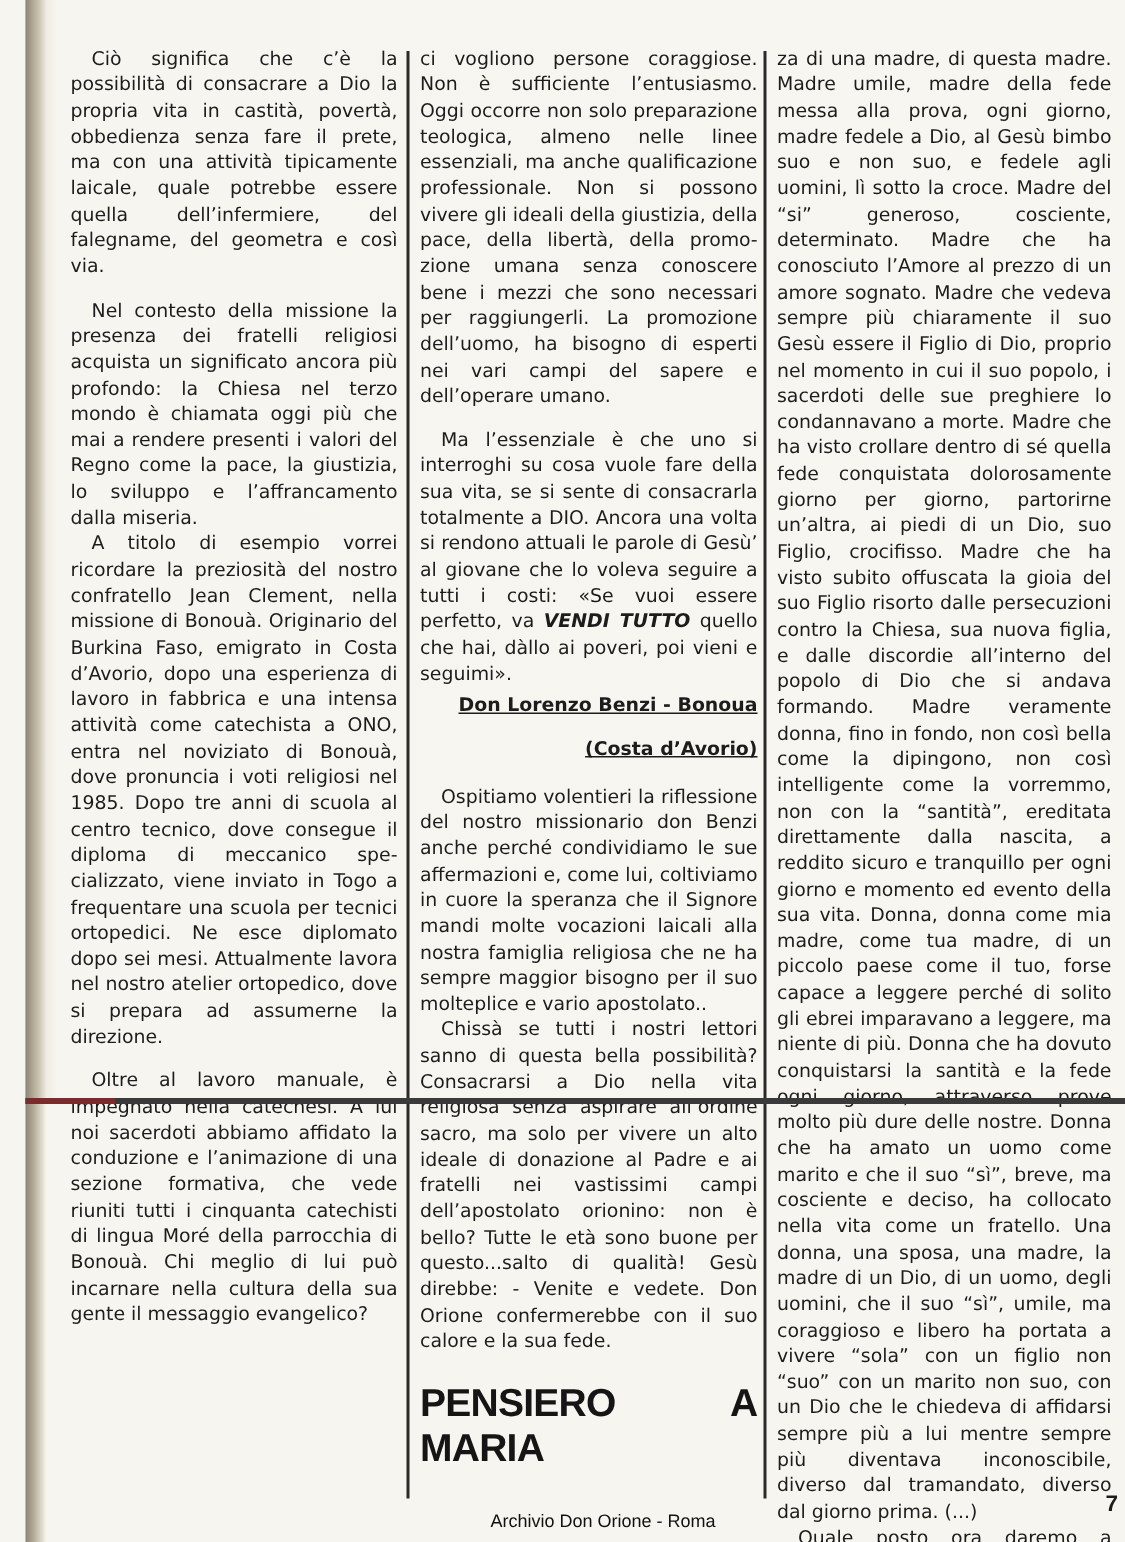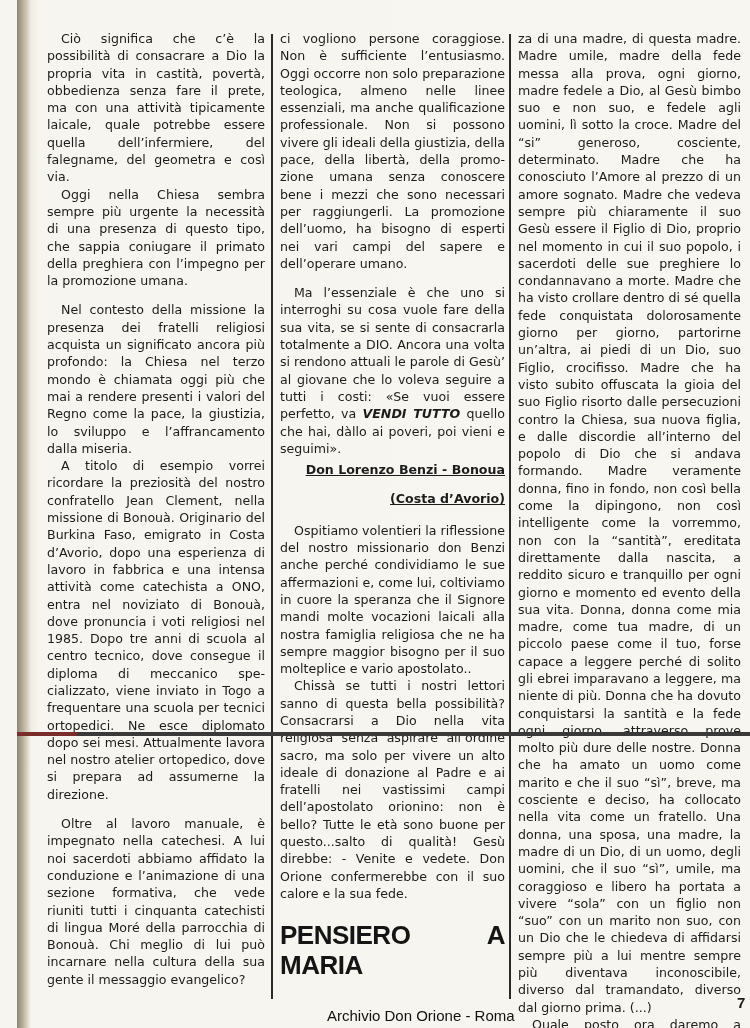--- a/index.html
+++ b/index.html
@@ -43,35 +43,34 @@
       font-size:26px; line-height:30px; letter-spacing:-0.5px;
       margin:18px 0 10px 0; text-indent:0; color:#151515;
     }
     b.caps { font-weight:bold; font-style:italic; }
     .page-number {
       position:absolute; left:720px; top:994px; font-size:15px; font-weight:bold;
       font-family:"Liberation Sans", sans-serif;
     }
     .archive {
       position:absolute; left:310px; top:1007px;
-      font-family:"Liberation Sans", sans-serif; font-size:15px; color:#111;
+      font-family:"Liberation Sans", sans-serif; font-size:12px; color:#111;
     }
   </style>
 </head>
 <body>
 
 <div class="page">
   <div class="binding"></div>
 
   <div class="vrule r1"></div>
   <div class="vrule r2"></div>
 
   <div class="col col1">
     <p>Ciò significa che c’è la possibilità di consacrare a Dio la propria vita in castità, povertà, obbedienza senza fare il prete, ma con una attività tipicamente laicale, quale potrebbe essere quella dell’infermiere, del falegname, del geo­metra e così via.</p>
-    <p>Oggi nella Chiesa sembra sempre più urgente la necessità di una presenza di questo tipo, che sappia coniugare il primato della preghiera con l’impegno per la promozione umana.</p>
     <p class="gap">Nel contesto della missione la pre­senza dei fratelli religiosi acquista un significato ancora più profondo: la Chiesa nel terzo mondo è chiamata oggi più che mai a rendere presenti i valori del Regno come la pace, la giustizia, lo sviluppo e l’affrancamento dalla miseria.</p>
     <p>A titolo di esempio vorrei ricordare la preziosità del nostro confratello Jean Clement, nella missione di Bonouà. Originario del Burkina Faso, emigrato in Costa d’Avorio, dopo una esperienza di lavoro in fabbrica e una intensa attività come catechista a ONO, entra nel noviziato di Bonouà, dove pronun­cia i voti religiosi nel 1985. Dopo tre anni di scuola al centro tecnico, dove consegue il diploma di meccanico spe­cializzato, viene inviato in Togo a fre­quentare una scuola per tecnici ortope­dici. Ne esce diplomato dopo sei mesi. Attualmente lavora nel nostro atelier ortopedico, dove si prepara ad assu­merne la direzione.</p>
     <p class="gap">Oltre al lavoro manuale, è impegna­to nella catechesi. A lui noi sacerdoti abbiamo affidato la conduzione e l’ani­mazione di una sezione formativa, che vede riuniti tutti i cinquanta catechisti di lingua Moré della parrocchia di Bonouà. Chi meglio di lui può incarna­re nella cultura della sua gente il mes­saggio evangelico?</p>
 
   </div>
 
   <div class="col col2">
     <p style="text-indent:0">ci vogliono persone coraggiose. Non è sufficiente l’entusiasmo. Oggi occorre non solo preparazione teologica, alme­no nelle linee essenziali, ma anche qualificazione professionale. Non si possono vivere gli ideali della giustizia, della pace, della libertà, della promo­zione umana senza conoscere bene i mezzi che sono necessari per raggiun­gerli. La promozione dell’uomo, ha bisogno di esperti nei vari campi del sapere e dell’operare umano.</p>
     <p class="gap"><span>Ma l’essenziale è che uno si interro­ghi su cosa vuole fare della sua vita, se si sente di consacrarla totalmente a DIO. Ancora una volta si rendono attuali le parole di Gesù’ al giovane che lo voleva seguire a tutti i costi: «Se vuoi essere perfetto, va </span><b class="caps">VENDI TUTTO</b><span> quello che hai, dàllo ai poveri, poi vieni e segui­mi».</span></p>
     <p class="sig">Don Lorenzo Benzi - Bonoua</p>

